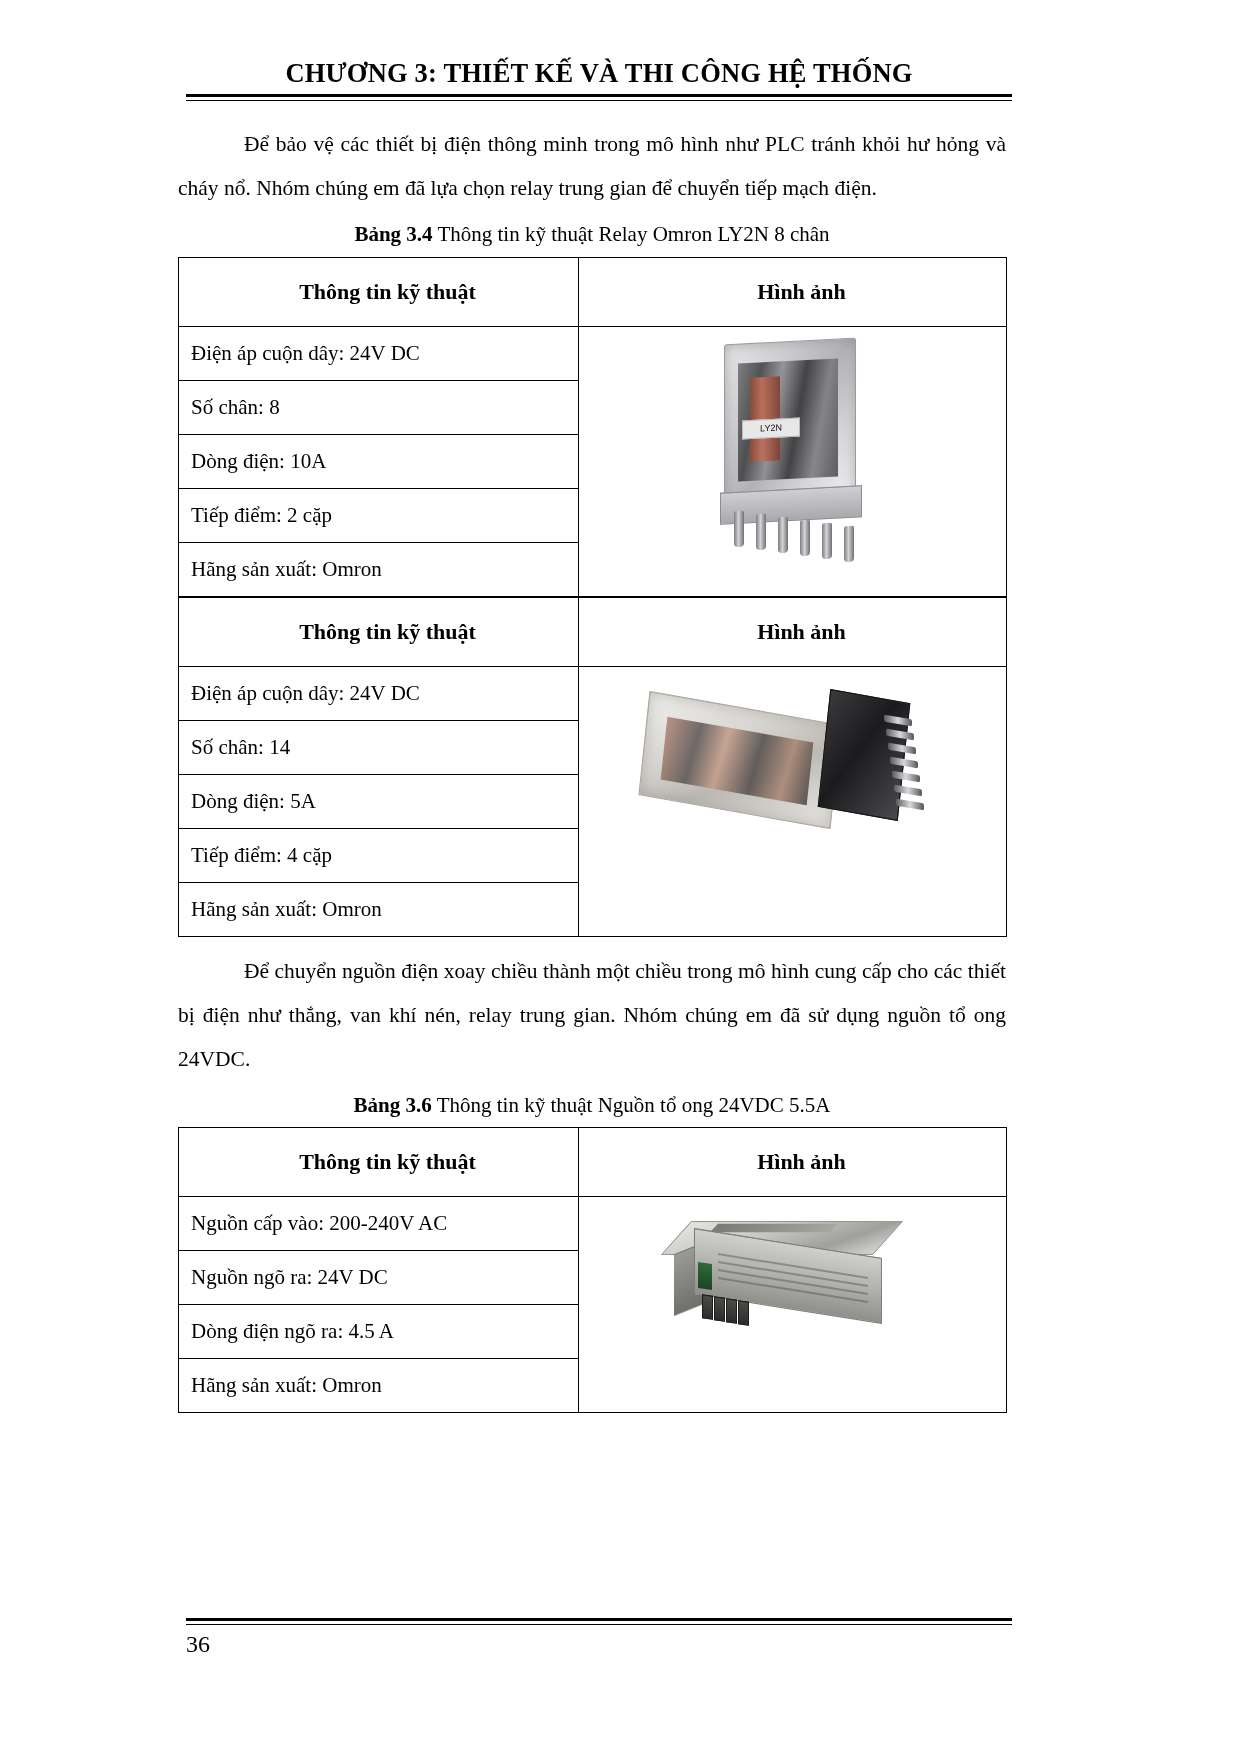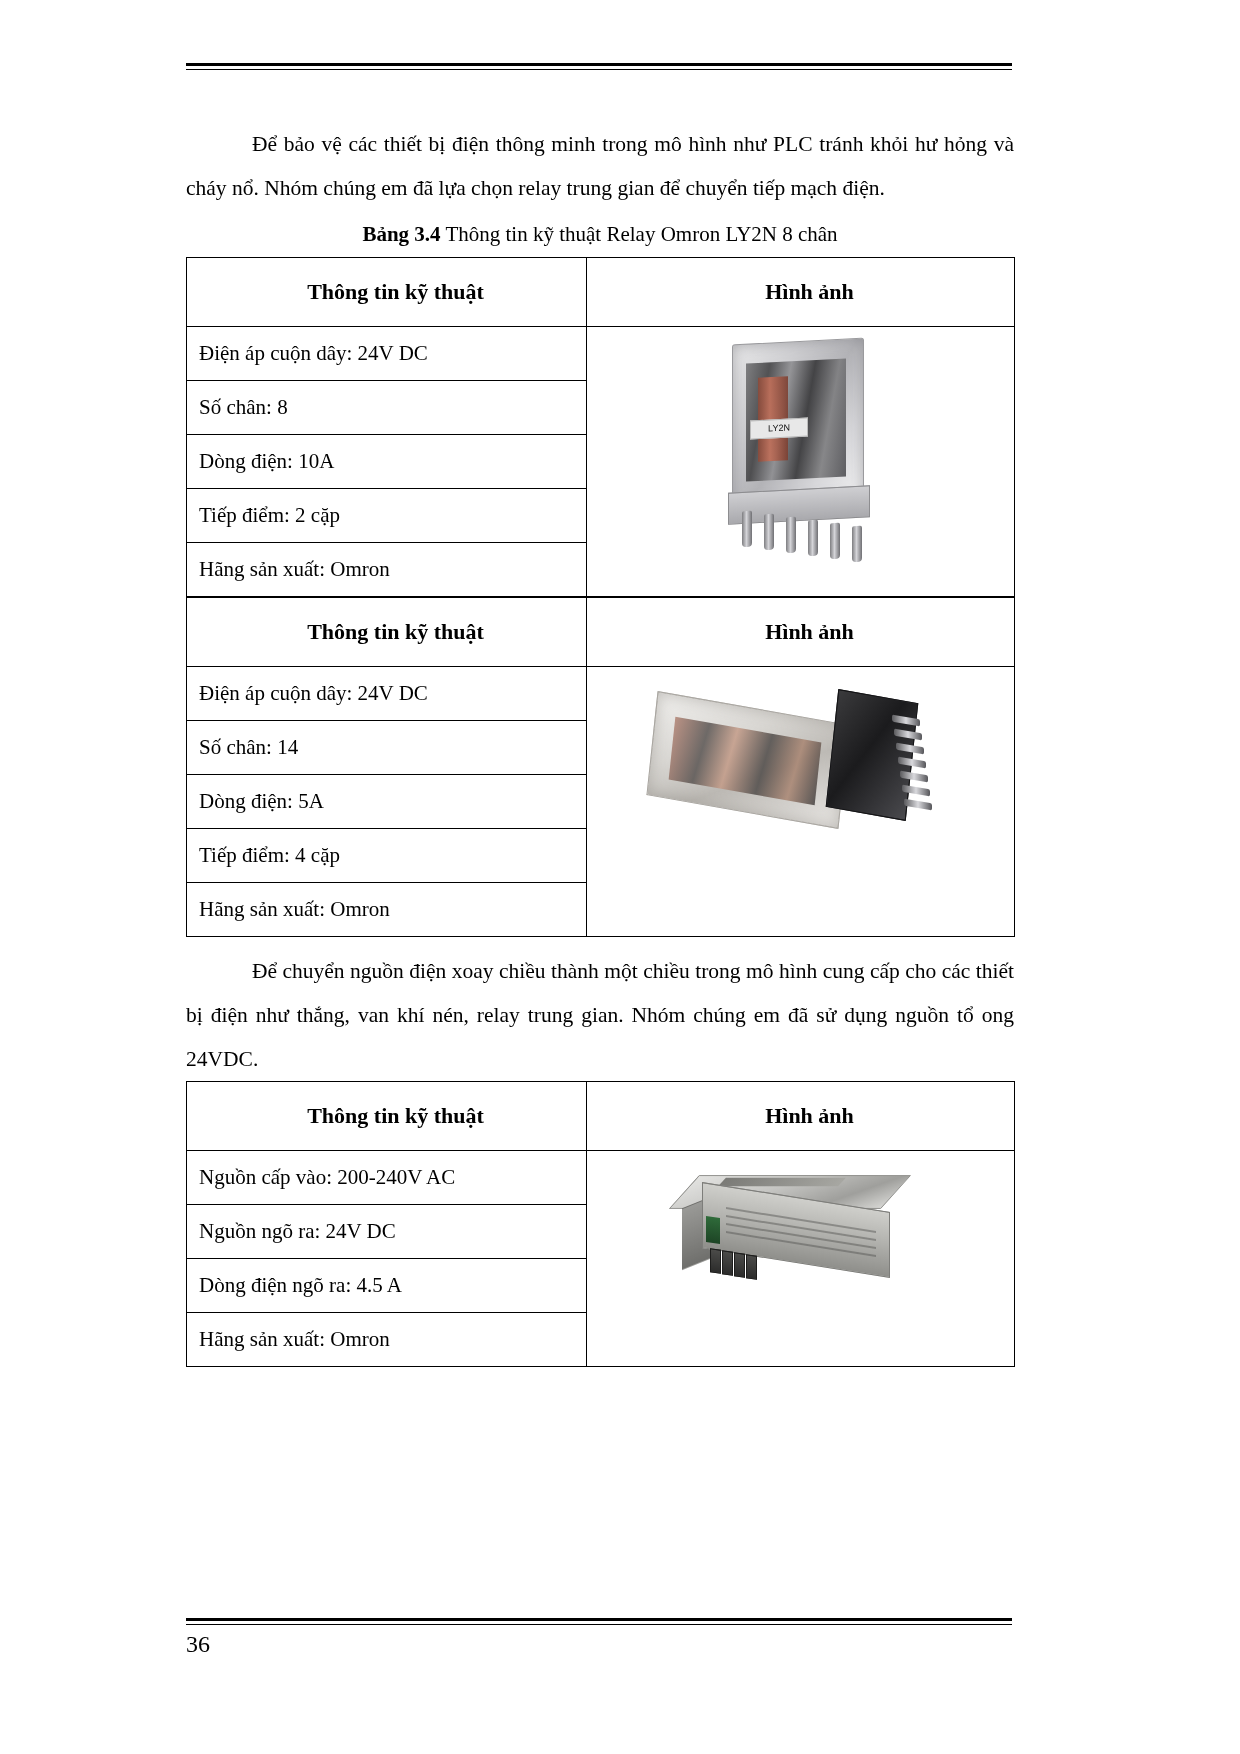--- a/index.html
+++ b/index.html
@@ -41,21 +41,21 @@
   .header-rule {
     margin-top: 5px;
     border-top: 3px solid #000;
     border-bottom: 1.5px solid #000;
     height: 3px;
     box-sizing: content-box;
   }
   
   .content {
     position: absolute;
-    left: 186px;
+    left: 178px;
     top: 122px;
     width: 828px;
   }
   p.para {
     margin: 0 0 0 0;
     font-size: 21.5px;
     line-height: 2.05;
     text-align: justify;
     text-indent: 66px;
     text-justify: inter-word;
@@ -273,20 +273,21 @@
     background: linear-gradient(90deg,#7a7a76,#a7a7a2);
     transform: skewX(-42deg) scaleY(.62);
   }
 </style>
 </head>
 <body>
 
 <div class="page">
 
   <div class="header">
+    <div class="header-title">CHƯƠNG 3: THIẾT KẾ VÀ THI CÔNG HỆ THỐNG</div>
     <div class="header-rule"></div>
   </div>
 
   <div class="content">
 
     <p class="para">Để bảo vệ các thiết bị điện thông minh trong mô hình như PLC tránh khỏi hư hỏng và cháy nổ. Nhóm chúng em đã lựa chọn relay trung gian để chuyển tiếp mạch điện.</p>
 
     <div class="caption"><b>Bảng  3.4</b><span> Thông tin kỹ thuật Relay Omron LY2N 8 chân</span></div>
     <table class="spec">
       <colgroup>
@@ -372,20 +373,21 @@
             <td class="label">Tiếp điểm: 4 cặp</td>
           </tr>
       <tr>
             <td class="label">Hãng sản xuất: Omron</td>
           </tr>
     </tbody>
       </table>
 
     <p class="para" style="margin-top:12px;">Để chuyển nguồn điện xoay chiều thành một chiều trong mô hình cung cấp cho các thiết bị điện như thắng, van khí nén, relay trung gian. Nhóm chúng em đã sử dụng nguồn tổ ong 24VDC.</p>
 
+    <div class="caption"><b>Bảng  3.6</b><span> Thông tin kỹ thuật Nguồn tổ ong 24VDC 5.5A</span></div>
     <table class="spec">
       <colgroup>
           <col class="col-left">
           <col class="col-right">
         </colgroup>
       <tbody>
           <tr>
         <th>Thông tin kỹ thuật</th>
         <th>Hình ảnh</th>
       </tr>

